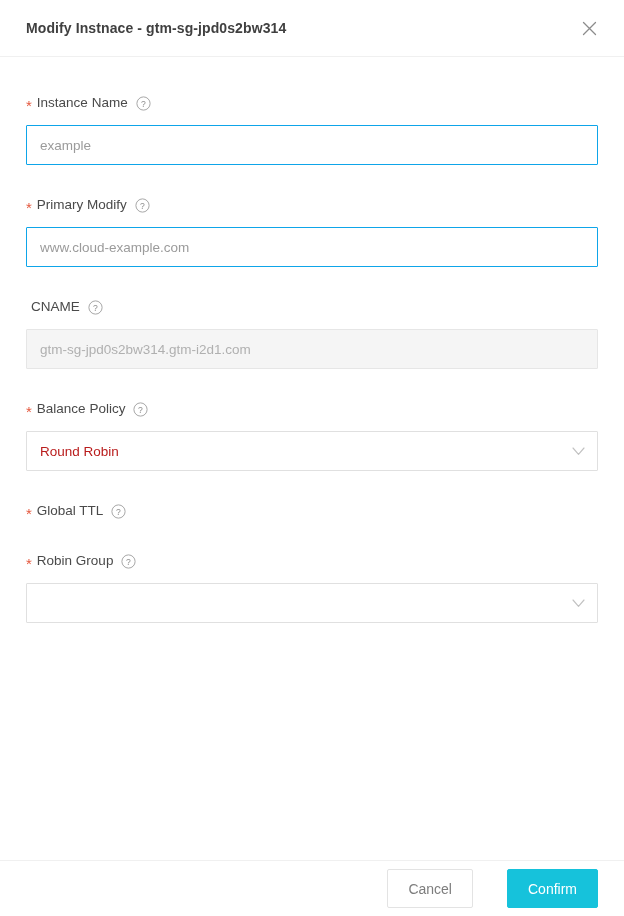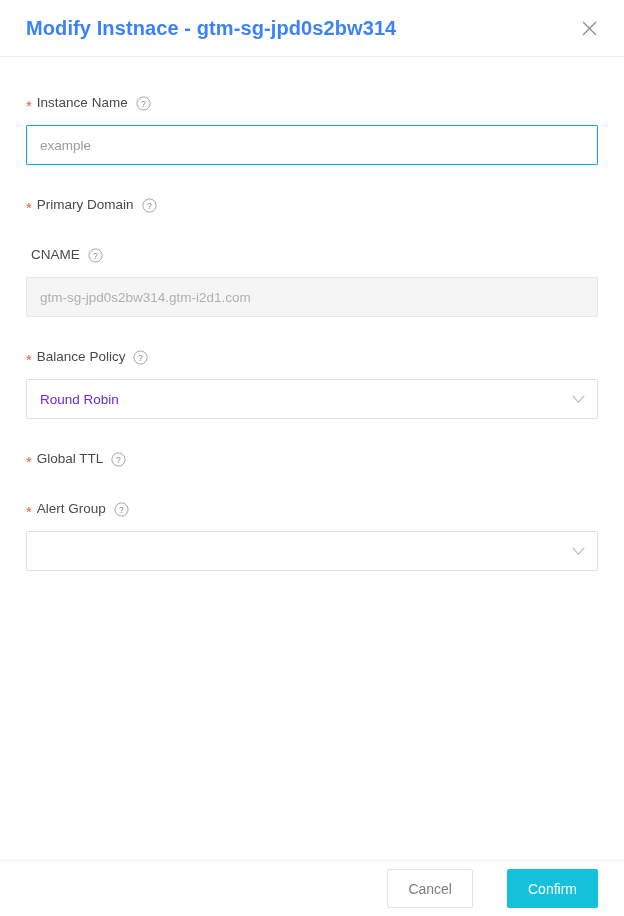--- a/index.html
+++ b/index.html
@@ -29,23 +29,23 @@
   .dialog-header {
     height: 57px;
     flex: 0 0 57px;
     border-bottom: 1px solid #f0f0f0;
     display: flex;
     align-items: center;
     padding: 0 22px 0 26px;
     box-sizing: border-box;
   }
   .dialog-title {
-    font-size: 20px;
+    font-size: 14px;
     font-weight: 600;
-    color: #3b82f6;
+    color: #404040;
     letter-spacing: 0.1px;
     flex: 1 1 auto;
     white-space: nowrap;
   }
   .close-btn {
     width: 26px;
     height: 26px;
     display: flex;
     align-items: center;
     justify-content: center;
@@ -126,21 +126,21 @@
     width: 100%;
     height: 40px;
     box-sizing: border-box;
     border: 1px solid #e0e0e0;
     background: #ffffff;
     border-radius: 1px;
     padding: 0 36px 0 13px;
     display: flex;
     align-items: center;
     font-size: 13.5px;
-    color: #6d28d9;
+    color: #b91c1c;
     cursor: pointer;
     white-space: nowrap;
     overflow: hidden;
   }
   .chevron {
     position: absolute;
     right: 12px;
     top: 0;
     bottom: 0;
     width: 16px;
@@ -215,28 +215,29 @@
             <text x="7.5" y="10.9" text-anchor="middle" font-family="Liberation Sans, sans-serif" font-size="8.6" fill="#8a8a8a">?</text>
           </svg>
         </span>
       </div>
       <input class="text-input" type="text" value="example" style="">
     </div>
 
     <div class="form-item">
       <div class="field-label">
         <span class="req-star">*</span>
-        <span class="label-text">Primary Domain</span>
-        <span class="help-icon">
-          <svg width="15" height="15" viewBox="0 0 15 15" aria-hidden="true">
-            <circle cx="7.5" cy="7.5" r="6.6" fill="none" stroke="#9d9d9d" stroke-width="0.9"></circle>
-            <text x="7.5" y="10.9" text-anchor="middle" font-family="Liberation Sans, sans-serif" font-size="8.6" fill="#8a8a8a">?</text>
-          </svg>
-        </span>
-      </div>
+        <span class="label-text">Primary Modify</span>
+        <span class="help-icon">
+          <svg width="15" height="15" viewBox="0 0 15 15" aria-hidden="true">
+            <circle cx="7.5" cy="7.5" r="6.6" fill="none" stroke="#9d9d9d" stroke-width="0.9"></circle>
+            <text x="7.5" y="10.9" text-anchor="middle" font-family="Liberation Sans, sans-serif" font-size="8.6" fill="#8a8a8a">?</text>
+          </svg>
+        </span>
+      </div>
+      <input class="text-input" type="text" value="www.cloud-example.com" style="">
     </div>
 
     <div class="form-item">
       <div class="field-label">
         <span class="req-star"></span>
         <span class="label-text">CNAME</span>
         <span class="help-icon">
           <svg width="15" height="15" viewBox="0 0 15 15" aria-hidden="true">
             <circle cx="7.5" cy="7.5" r="6.6" fill="none" stroke="#9d9d9d" stroke-width="0.9"></circle>
             <text x="7.5" y="10.9" text-anchor="middle" font-family="Liberation Sans, sans-serif" font-size="8.6" fill="#8a8a8a">?</text>
@@ -276,21 +277,21 @@
             <circle cx="7.5" cy="7.5" r="6.6" fill="none" stroke="#9d9d9d" stroke-width="0.9"></circle>
             <text x="7.5" y="10.9" text-anchor="middle" font-family="Liberation Sans, sans-serif" font-size="8.6" fill="#8a8a8a">?</text>
           </svg>
         </span>
       </div>
     </div>
 
     <div class="form-item">
       <div class="field-label">
         <span class="req-star">*</span>
-        <span class="label-text">Alert Group</span>
+        <span class="label-text">Robin Group</span>
         <span class="help-icon">
           <svg width="15" height="15" viewBox="0 0 15 15" aria-hidden="true">
             <circle cx="7.5" cy="7.5" r="6.6" fill="none" stroke="#9d9d9d" stroke-width="0.9"></circle>
             <text x="7.5" y="10.9" text-anchor="middle" font-family="Liberation Sans, sans-serif" font-size="8.6" fill="#8a8a8a">?</text>
           </svg>
         </span>
       </div>
       <div class="select-wrap">
         <div class="select-box"></div>
         <span class="chevron">

